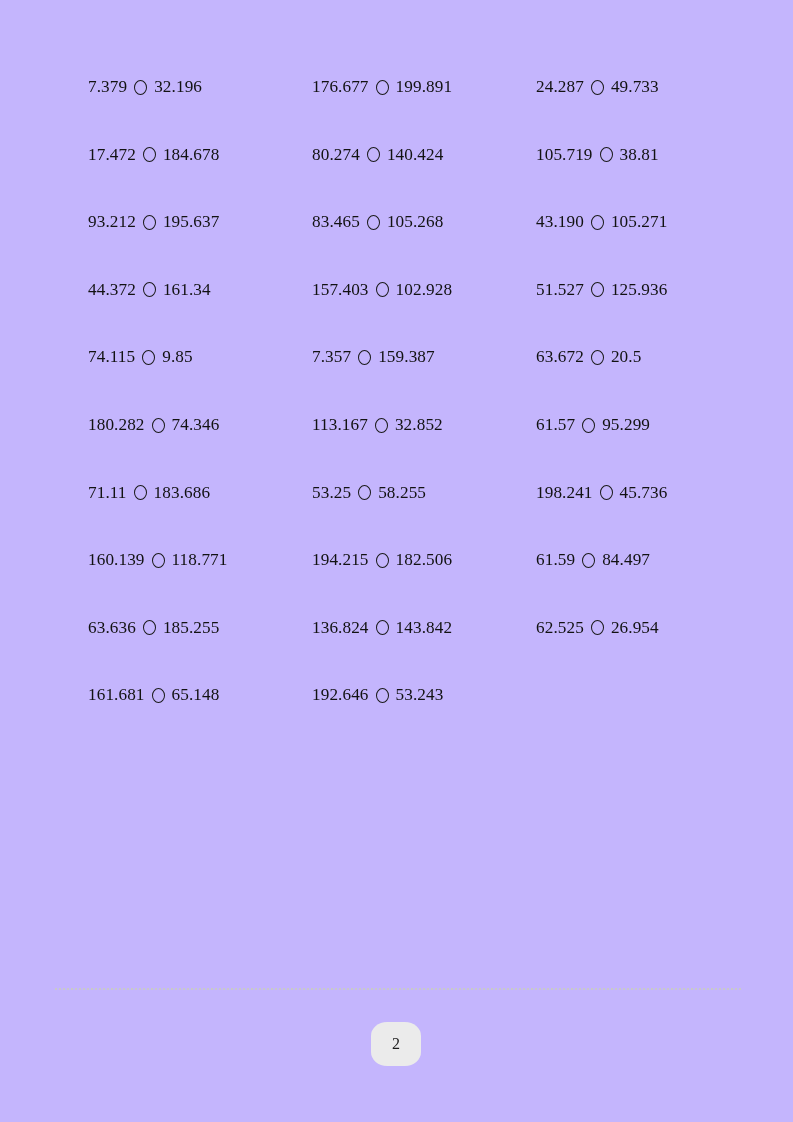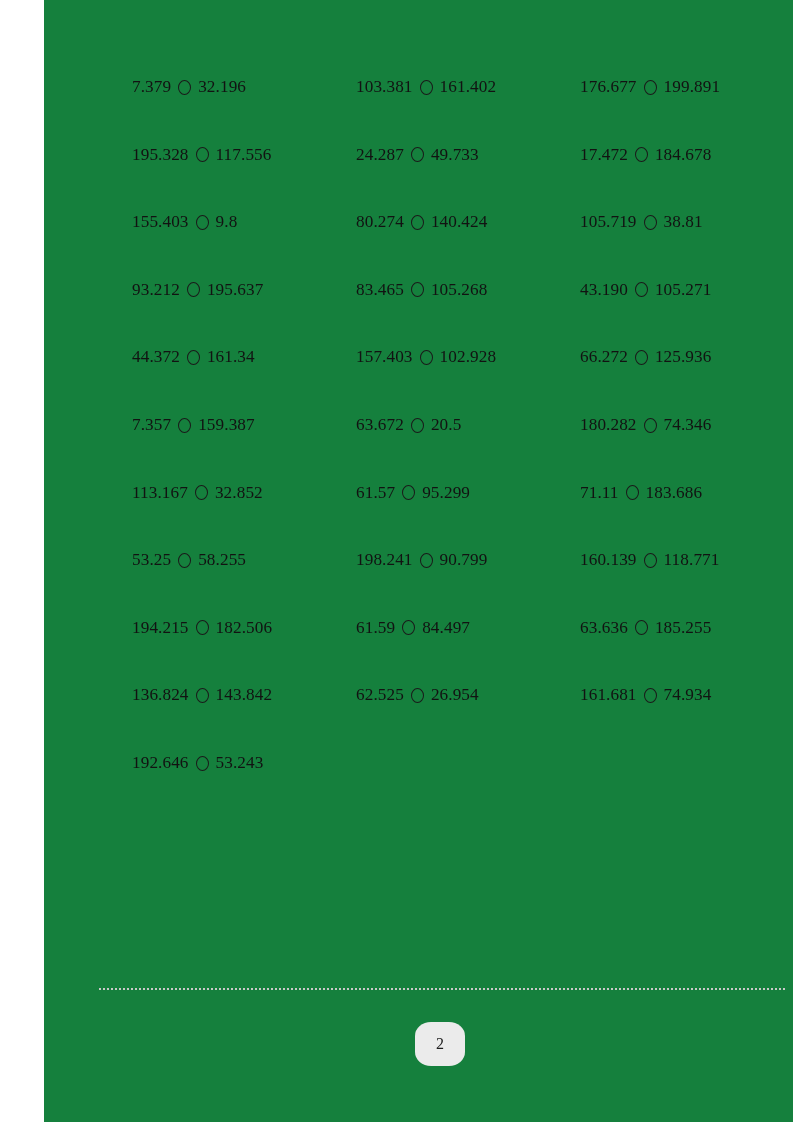--- a/index.html
+++ b/index.html
@@ -14,22 +14,21 @@
     position: relative;
     overflow: hidden;
     font-family: "Liberation Serif", "DejaVu Serif", serif;
     color: #111111;
     -webkit-font-smoothing: antialiased;
   }
 
   #worksheet-page {
     position: absolute;
     inset: 0;
-    background: #15803d;
-    margin-left: 44px;
+    background: #c4b5fd;
   }
 
   
   #problem-grid {
     position: absolute;
     left: 88px;
     top: 78px;
     width: 640px;
     display: grid;
     grid-template-columns: 224px 224px 192px;
@@ -95,50 +94,35 @@
 
 <div id="worksheet-page">
 
   <div id="problem-grid">
       <div class="problem">
         <span class="operand">7.379</span>
         <span class="compare-circle"></span>
         <span class="operand">32.196</span>
       </div>
       <div class="problem">
-        <span class="operand">103.381</span>
-        <span class="compare-circle"></span>
-        <span class="operand">161.402</span>
-      </div>
-      <div class="problem">
         <span class="operand">176.677</span>
         <span class="compare-circle"></span>
         <span class="operand">199.891</span>
       </div>
       <div class="problem">
-        <span class="operand">195.328</span>
-        <span class="compare-circle"></span>
-        <span class="operand">117.556</span>
-      </div>
-      <div class="problem">
         <span class="operand">24.287</span>
         <span class="compare-circle"></span>
         <span class="operand">49.733</span>
       </div>
       <div class="problem">
         <span class="operand">17.472</span>
         <span class="compare-circle"></span>
         <span class="operand">184.678</span>
       </div>
       <div class="problem">
-        <span class="operand">155.403</span>
-        <span class="compare-circle"></span>
-        <span class="operand">9.8</span>
-      </div>
-      <div class="problem">
         <span class="operand">80.274</span>
         <span class="compare-circle"></span>
         <span class="operand">140.424</span>
       </div>
       <div class="problem">
         <span class="operand">105.719</span>
         <span class="compare-circle"></span>
         <span class="operand">38.81</span>
       </div>
       <div class="problem">
@@ -160,25 +144,30 @@
         <span class="operand">44.372</span>
         <span class="compare-circle"></span>
         <span class="operand">161.34</span>
       </div>
       <div class="problem">
         <span class="operand">157.403</span>
         <span class="compare-circle"></span>
         <span class="operand">102.928</span>
       </div>
       <div class="problem">
-        <span class="operand">66.272</span>
+        <span class="operand">51.527</span>
         <span class="compare-circle"></span>
         <span class="operand">125.936</span>
       </div>
       <div class="problem">
+        <span class="operand">74.115</span>
+        <span class="compare-circle"></span>
+        <span class="operand">9.85</span>
+      </div>
+      <div class="problem">
         <span class="operand">7.357</span>
         <span class="compare-circle"></span>
         <span class="operand">159.387</span>
       </div>
       <div class="problem">
         <span class="operand">63.672</span>
         <span class="compare-circle"></span>
         <span class="operand">20.5</span>
       </div>
       <div class="problem">
@@ -202,21 +191,21 @@
         <span class="operand">183.686</span>
       </div>
       <div class="problem">
         <span class="operand">53.25</span>
         <span class="compare-circle"></span>
         <span class="operand">58.255</span>
       </div>
       <div class="problem">
         <span class="operand">198.241</span>
         <span class="compare-circle"></span>
-        <span class="operand">90.799</span>
+        <span class="operand">45.736</span>
       </div>
       <div class="problem">
         <span class="operand">160.139</span>
         <span class="compare-circle"></span>
         <span class="operand">118.771</span>
       </div>
       <div class="problem">
         <span class="operand">194.215</span>
         <span class="compare-circle"></span>
         <span class="operand">182.506</span>
@@ -237,21 +226,21 @@
         <span class="operand">143.842</span>
       </div>
       <div class="problem">
         <span class="operand">62.525</span>
         <span class="compare-circle"></span>
         <span class="operand">26.954</span>
       </div>
       <div class="problem">
         <span class="operand">161.681</span>
         <span class="compare-circle"></span>
-        <span class="operand">74.934</span>
+        <span class="operand">65.148</span>
       </div>
       <div class="problem">
         <span class="operand">192.646</span>
         <span class="compare-circle"></span>
         <span class="operand">53.243</span>
       </div>
     </div>
 
   <div id="footer-rule"></div>
 

